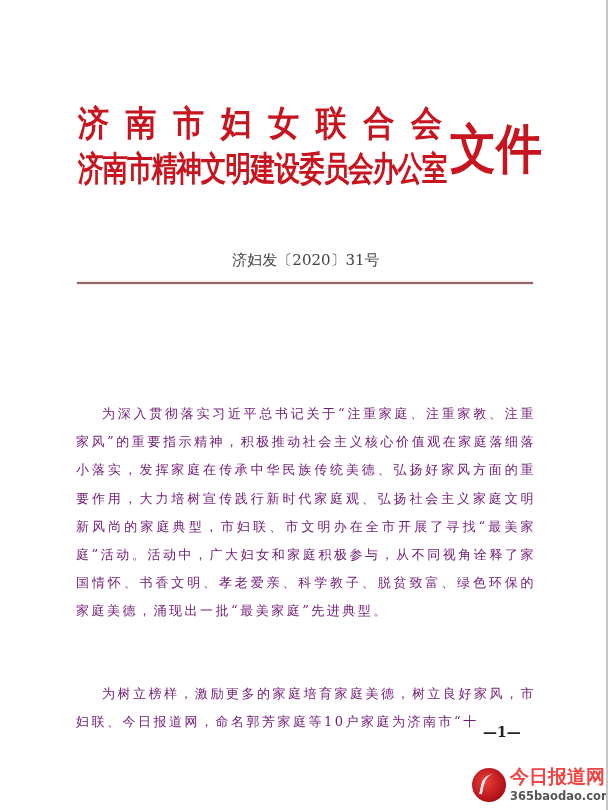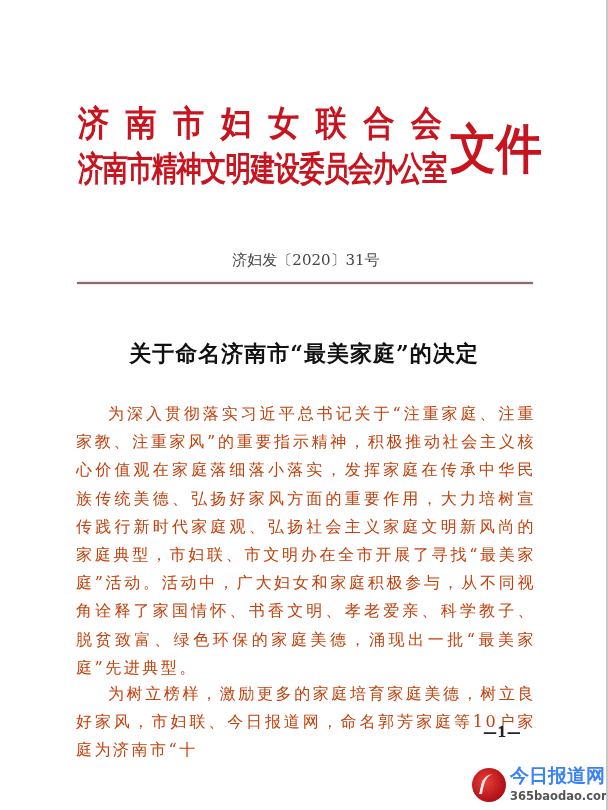--- a/index.html
+++ b/index.html
@@ -38,21 +38,21 @@
       background: #8a6a6a; box-shadow: 0 0 2px #e6a0a0;
     }
 
     .doc-title {
       position: absolute; left: 0; top: 338px; width: 608px; text-align: center;
       color: #111; font-size: 22px; line-height: 30px; font-weight: bold; letter-spacing: 1px;
     }
 
     .body-text {
       position: absolute; left: 76px; width: 460px;
-      color: #c2410c; font-size: 16px; line-height: 28.2px; letter-spacing: 2.5px;
+      color: #701a75; font-size: 13px; line-height: 28.2px; letter-spacing: 2.5px;
       font-family: "DejaVu Serif", serif;
     }
     .para1 { top: 400px; }
     .para2 { top: 680px; }
     .body-text p { margin: 0; text-indent: 2em; text-align: justify; }
 
     .page-number {
       position: absolute; left: 483px; top: 723px; color: #222; font-size: 14px; line-height: 18px;
       font-weight: bold; letter-spacing: 0px;
     }
@@ -62,22 +62,22 @@
       position: absolute; left: 0; top: 4px; width: 34px; height: 34px; border-radius: 50%;
       background: radial-gradient(circle at 40% 40%, #e8403a 0%, #b8141a 60%, #8a0a10 100%);
     }
     .wm-flame {
       position: absolute; left: 9px; top: 6px; width: 14px; height: 22px;
       border-left: 3px solid #fff; border-radius: 60% 0 60% 0; transform: rotate(12deg);
       opacity: 0.9;
     }
     .wm-title {
       position: absolute; left: 38px; top: 2px; white-space: nowrap;
-      color: #3b82f6; font-size: 19px; line-height: 22px; font-weight: bold;
-      font-family: Liberation Mono, monospace;
+      color: #ef4444; font-size: 19px; line-height: 22px; font-weight: bold;
+      font-family: Liberation Serif, serif;
       text-shadow: 1px 1px 0 #fff, -1px -1px 0 #fff, 1px -1px 0 #fff, -1px 1px 0 #fff;
     }
     .wm-url {
       position: absolute; left: 38px; top: 25px; white-space: nowrap;
       color: #555; font-size: 11.5px; line-height: 14px; font-weight: bold;
       font-family: "DejaVu Sans", sans-serif;
       text-shadow: 1px 1px 0 #fff, -1px -1px 0 #fff;
     }
   </style>
 </head>
@@ -96,21 +96,20 @@
       <span>合</span>
       <span>会</span>
     </div>
     <div class="header-line2">济南市精神文明建设委员会办公室</div>
     <div class="header-wenjian">文件</div>
   </div>
 
   <div class="doc-number">济妇发〔2020〕31号</div>
   <div class="divider"></div>
 
-  <div class="doc-title">关于命名济南市“最美家庭”的决定</div>
 
   <div class="body-text para1">
     <p>为深入贯彻落实习近平总书记关于“注重家庭、注重家教、注重家风”的重要指示精神，积极推动社会主义核心价值观在家庭落细落小落实，发挥家庭在传承中华民族传统美德、弘扬好家风方面的重要作用，大力培树宣传践行新时代家庭观、弘扬社会主义家庭文明新风尚的家庭典型，市妇联、市文明办在全市开展了寻找“最美家庭”活动。活动中，广大妇女和家庭积极参与，从不同视角诠释了家国情怀、书香文明、孝老爱亲、科学教子、脱贫致富、绿色环保的家庭美德，涌现出一批“最美家庭”先进典型。</p>
   </div>
   <div class="body-text para2">
     <p>为树立榜样，激励更多的家庭培育家庭美德，树立良好家风，市妇联、今日报道网，命名郭芳家庭等10户家庭为济南市“十</p>
   </div>
 
   <div class="page-number">—1—</div>
 

